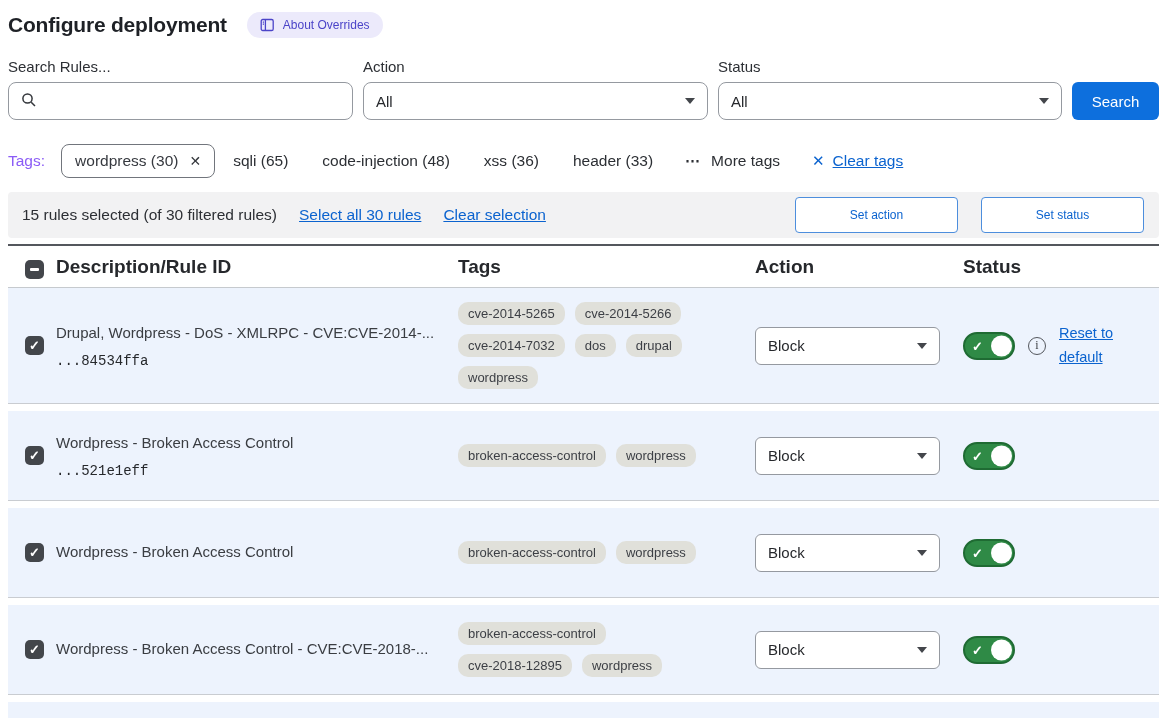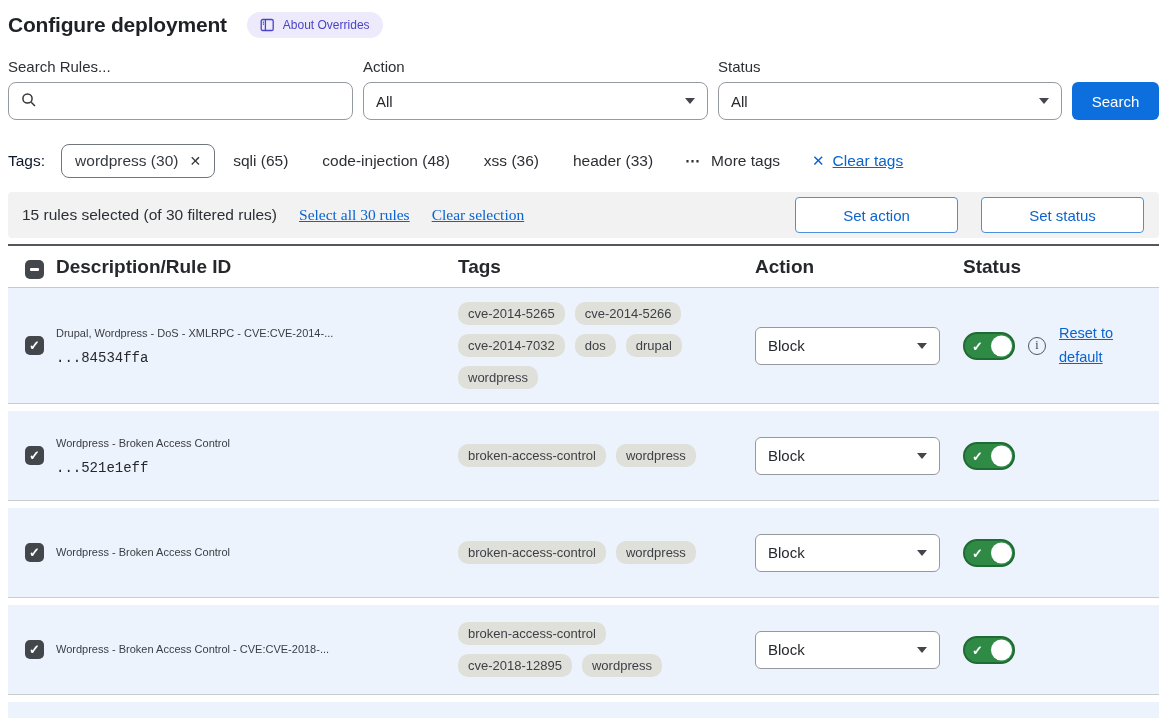--- a/index.html
+++ b/index.html
@@ -24,57 +24,57 @@
   .input-box { gap:9px; }
   .input-box input { border:none; outline:none; flex:1; font:inherit; background:transparent; }
   .select-box { justify-content:space-between; }
   .caret { width:0; height:0; border-left:5px solid transparent; border-right:5px solid transparent;
     border-top:6px solid #43464b; }
   .search-btn { width:87px; height:38px; background:#0d6fdd; color:#fff; border:none;
     border-radius:6px; font-size:15px; font-family:inherit; cursor:pointer; }
 
   
   .tags-row { display:flex; align-items:center; gap:32px; margin-bottom:14px; font-size:15.5px; }
-  .tags-label { color:#0f172a; margin-right:-16px; }
+  .tags-label { color:#8b5cf6; margin-right:-16px; }
   .selected-tag { border:1px solid #71757c; border-radius:8px; padding:7px 13px;
     display:inline-flex; gap:11px; align-items:center; cursor:pointer; margin-right:-14px; }
   .selected-tag .x-glyph { color:#33363b; font-size:14px; }
   .tag-link-list { display:flex; gap:34px; }
   .tag-link { color:#2c2f34; cursor:pointer; }
   .more-tags { display:inline-flex; align-items:center; gap:10px; color:#2c2f34; cursor:pointer; }
   .ellipsis-glyph { font-weight:700; letter-spacing:1px; font-size:15px; }
   .clear-tags { display:inline-flex; align-items:center; gap:8px; color:#0b63cf; cursor:pointer; }
   .clear-tags .lbl { text-decoration:underline; }
   .clear-tags .x-glyph { font-size:15px; }
 
   
   .selection-bar { background:#f2f2f3; border-radius:4px; height:46px; display:flex;
     align-items:center; padding:0 14px; gap:22px; font-size:15.5px; color:#2c2f34;
     margin-bottom:6px; }
-  .sel-link { color:#0b63cf; text-decoration:underline; cursor:pointer;font-family:Liberation Serif, serif; }
+  .sel-link { color:#0b63cf; text-decoration:underline; cursor:pointer; }
   .sel-spacer { flex:1; }
   .outline-btn { width:163px; height:36px; background:#fff; border:1px solid #4d8edd;
-    color:#0b63cf; border-radius:4px; font-size:15px; font-family:inherit; cursor:pointer;
+    color:#0b63cf; border-radius:4px; font-size:12px; font-family:inherit; cursor:pointer;
     margin-right:1px; }
 
   
   .rules-table { border-top:2px solid #54575d; }
   .thead, .rule-row { display:grid; grid-template-columns:48px 402px 297px 208px 1fr;
     align-items:center; }
   .thead { height:42px; border-bottom:1px solid #c6cace; font-weight:700; font-size:19px;
     color:#26282c; background:#fff; }
   .rule-row { background:#edf3fd; border-bottom:1px solid #c9ccd1; margin-bottom:7px;
     min-height:90px; padding:14px 0; }
   .rule-row.sliver { min-height:40px; margin-bottom:0; }
   .col-check { padding-left:17px; align-self:center; }
   .checkbox { width:19px; height:19px; border-radius:5px; background:#43464b;
     display:inline-flex; align-items:center; justify-content:center; color:#fff;
     cursor:pointer; font-size:13px; font-weight:700; }
   .checkbox .minus { width:9px; height:2.5px; background:#fff; border-radius:1px; }
-  .col-desc .desc { font-size:11px; color:#3a3d42; line-height:1.5; padding-right:18px; }
+  .col-desc .desc { font-size:15px; color:#3a3d42; line-height:1.5; padding-right:18px; }
   .col-desc .rule-id { font-family:"Liberation Mono","DejaVu Sans Mono",monospace;
     font-size:14px; color:#26282c; margin-top:8px; }
   .tag-wrap { display:flex; flex-wrap:wrap; gap:9px 10px; width:265px; }
   .tag-pill { background:#e0e0da; color:#3c3f45; font-size:13px; padding:4px 10px;
     border-radius:10px; white-space:nowrap; }
   .col-action .select-box { width:185px; border-radius:6px; }
   .col-status { display:flex; align-items:center; gap:13px; }
   .toggle { width:52px; height:28px; border-radius:15px; background:#2f8a46;
     border:2px solid #1f6b33; position:relative; display:inline-block; cursor:pointer; }
   .toggle .tick { position:absolute; left:7px; top:50%; transform:translateY(-50%);

